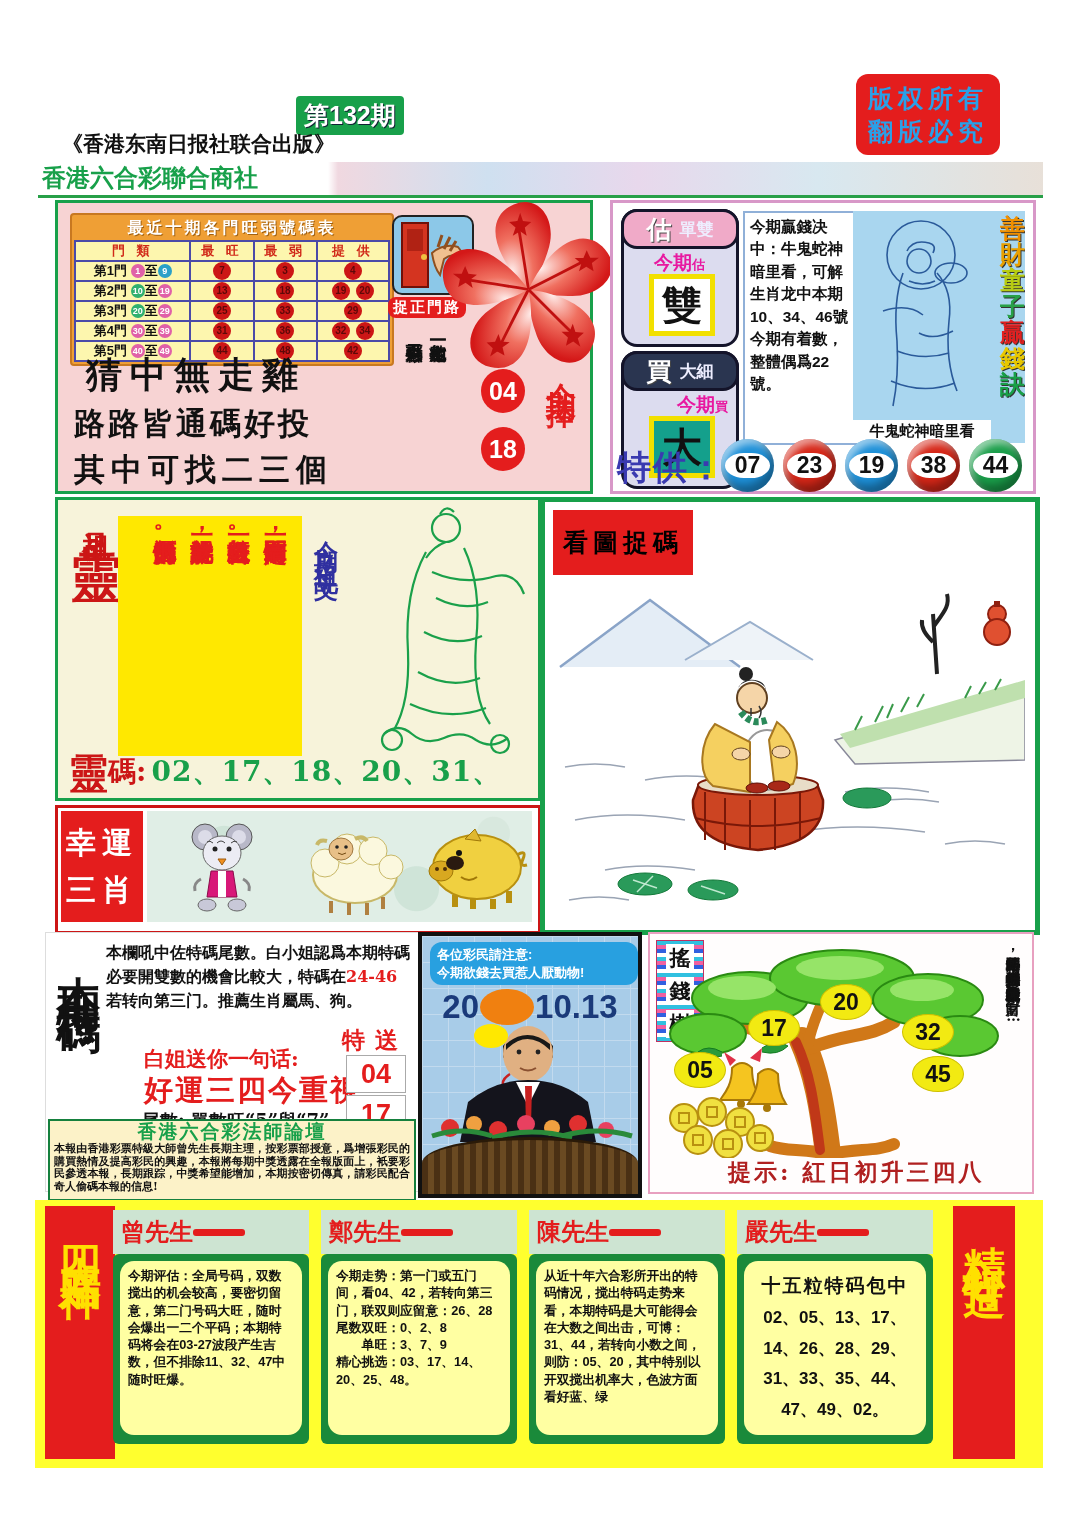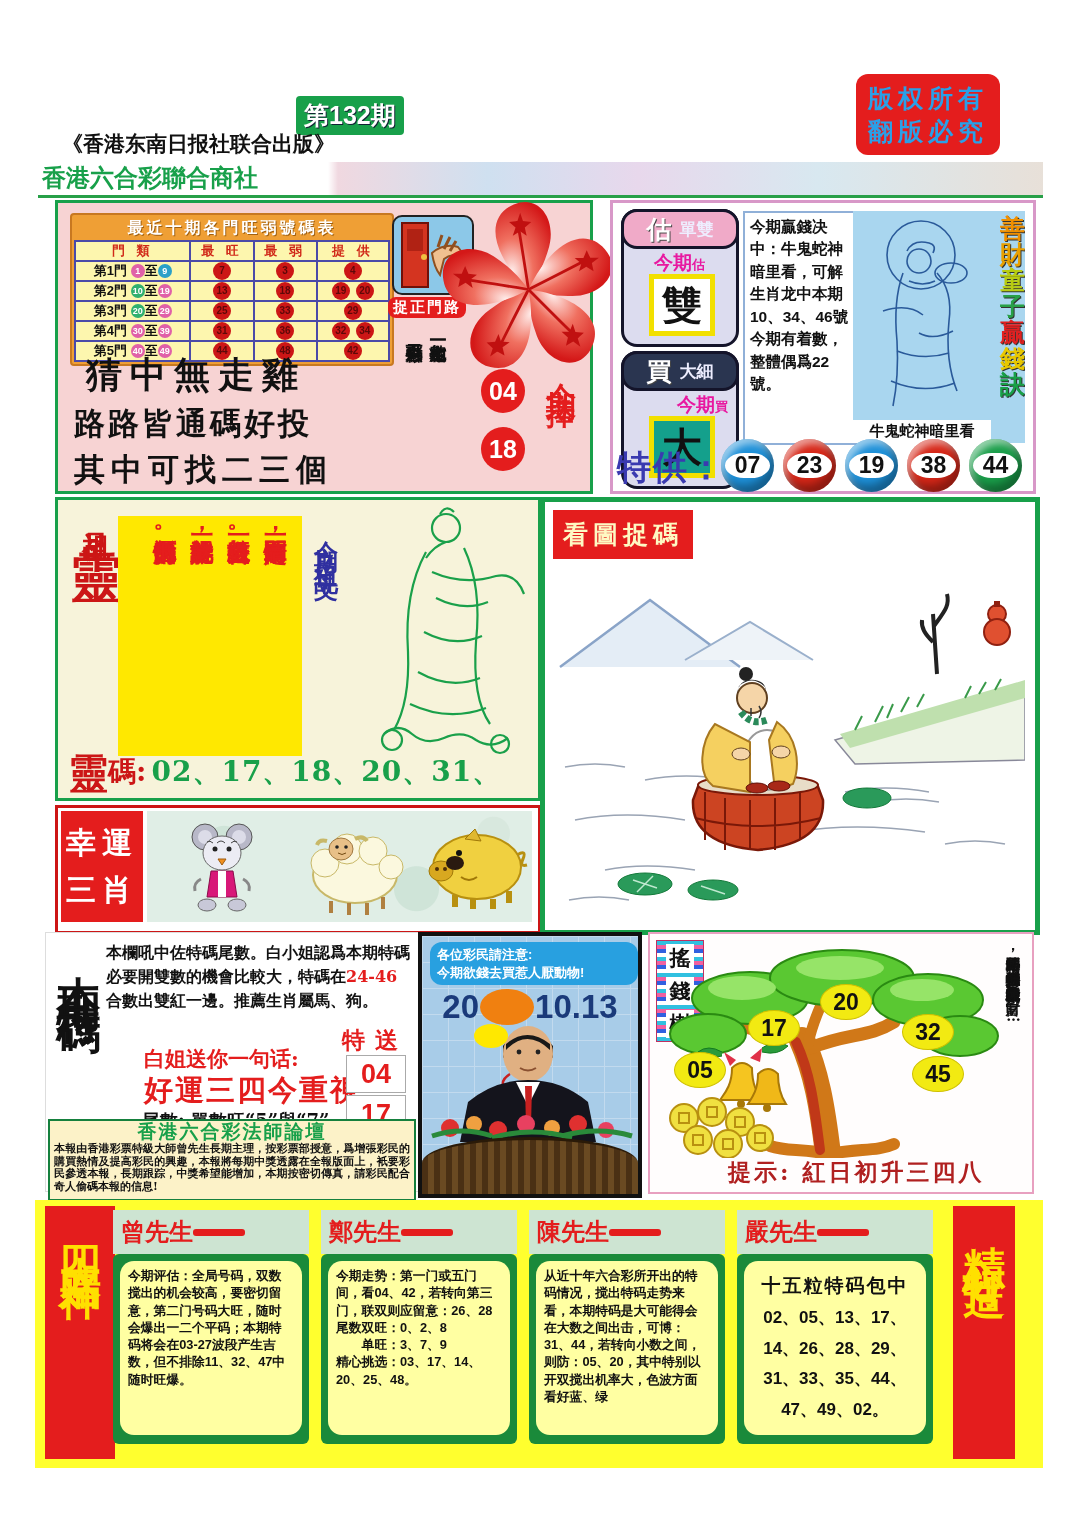--- a/index.html
+++ b/index.html
@@ -98,22 +98,22 @@
                display:flex;flex-direction:column;align-items:center;justify-content:center;gap:6px;
                font-size:30px;font-weight:900;letter-spacing:6px;}
   .lucky-band{left:89px;top:3px;width:385px;height:111px;
       background:radial-gradient(circle at 20% 30%,#cfe4d8 0 18px,transparent 19px),
                  radial-gradient(circle at 70% 70%,#cfe4d8 0 22px,transparent 23px),
                  radial-gradient(circle at 90% 20%,#d8e8de 0 16px,transparent 17px),#e0eee6;}
   .animal{position:absolute;top:8px;}
 
   
   .box-pic{left:540px;top:497px;width:490px;height:428px;border:5px solid #18a04a;background:#fff;}
-  .pic-title{left:8px;top:8px;background:#e41d1d;color:#fef9c3;font-size:25px;font-weight:bold;
-             padding:8px 10px;letter-spacing:5px;z-index:2;}
+  .pic-title{left:8px;top:8px;background:#e41d1d;color:#000000;font-size:25px;font-weight:bold;
+             padding:16px 10px;letter-spacing:5px;z-index:2;}
 
   
   .box-tema{left:45px;top:932px;width:372px;height:258px;background:#fff;border:1px solid #ddd;}
   .tema-side{left:4px;top:8px;height:244px;font-size:44px;font-weight:900;letter-spacing:12px;}
   .tema-body{left:60px;top:8px;width:306px;font-size:16px;font-weight:bold;line-height:1.5;}
   .tema-body .rd{color:#e41d1d;}
   .saying1{left:98px;top:112px;color:#e41d1d;font-size:21px;font-weight:900;}
   .saying2{left:98px;top:138px;color:#e41d1d;font-size:29px;font-weight:900;letter-spacing:2px;}
   .tesong-label{left:296px;top:92px;color:#e41d1d;font-size:23px;font-weight:900;letter-spacing:10px;}
   .tesong-box{left:300px;top:122px;width:58px;height:36px;background:#fff;border:1px solid #aaa;
@@ -464,21 +464,21 @@
         <ellipse cx="196" cy="252" rx="9" ry="6" fill="#f5d5a8" stroke="#604020"></ellipse>
         <ellipse cx="236" cy="250" rx="9" ry="6" fill="#f5d5a8" stroke="#604020"></ellipse>
         <ellipse cx="212" cy="286" rx="11" ry="5" fill="#a82818" stroke="#601008"></ellipse>
         <ellipse cx="234" cy="284" rx="11" ry="5" fill="#a82818" stroke="#601008"></ellipse>
       </g>
     </svg>
   </div>
 
   <div class="abs box-tema">
     <div class="abs tema-side vrl serif">本期特碼</div>
-    <div class="abs tema-body serif"><span>本欄吼中佐特碼尾數。白小姐認爲本期特碼必要開雙數的機會比較大，特碼在</span><span class="rd">24-46</span><span>合數出雙紅一邊。推薦生肖屬馬、狗。</span></div>
+    <div class="abs tema-body serif"><span>本欄吼中佐特碼尾數。白小姐認爲本期特碼必要開雙數的機會比較大，特碼在</span><span class="rd">24-46</span><span>若转向第三门。推薦生肖屬馬、狗。</span></div>
     <div class="abs saying1 serif">白姐送你一句话:</div>
     <div class="abs saying2 serif">好運三四今重視</div>
     <div class="abs tesong-label serif">特送</div>
     <div class="abs tesong-box">04</div>
     <div class="abs tesong-box ts2">17</div>
     <div class="abs tails serif">尾數: 單數旺“5”與“7”
 　　　雙數旺“4”與“8”</div>
     <div class="abs forum-box">
       <div class="forum-title serif">香港六合彩法師論壇</div>
       <div class="forum-body serif">本報由香港彩票特級大師曾先生長期主理，按彩票部授意，爲增張彩民的購買熱情及提高彩民的興趣，本報將每期中獎透露在全報版面上，衹要彩民參透本報，長期跟踪，中獎希望能增加，本期按密切傳真，請彩民配合奇人偷碼本報的信息!</div>

